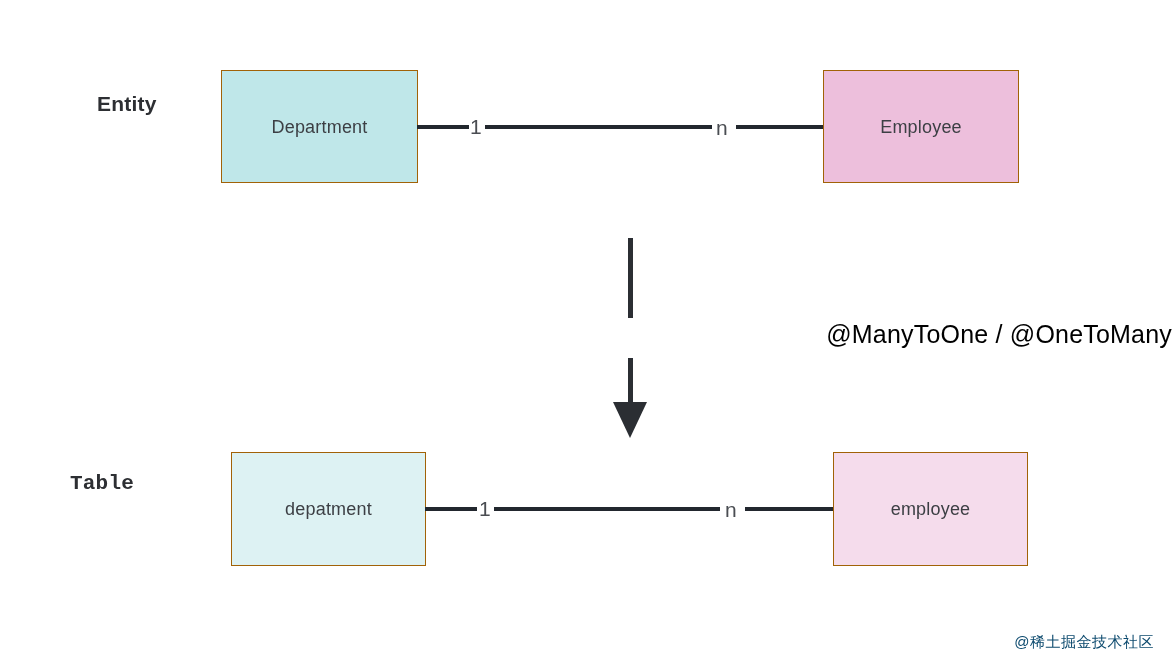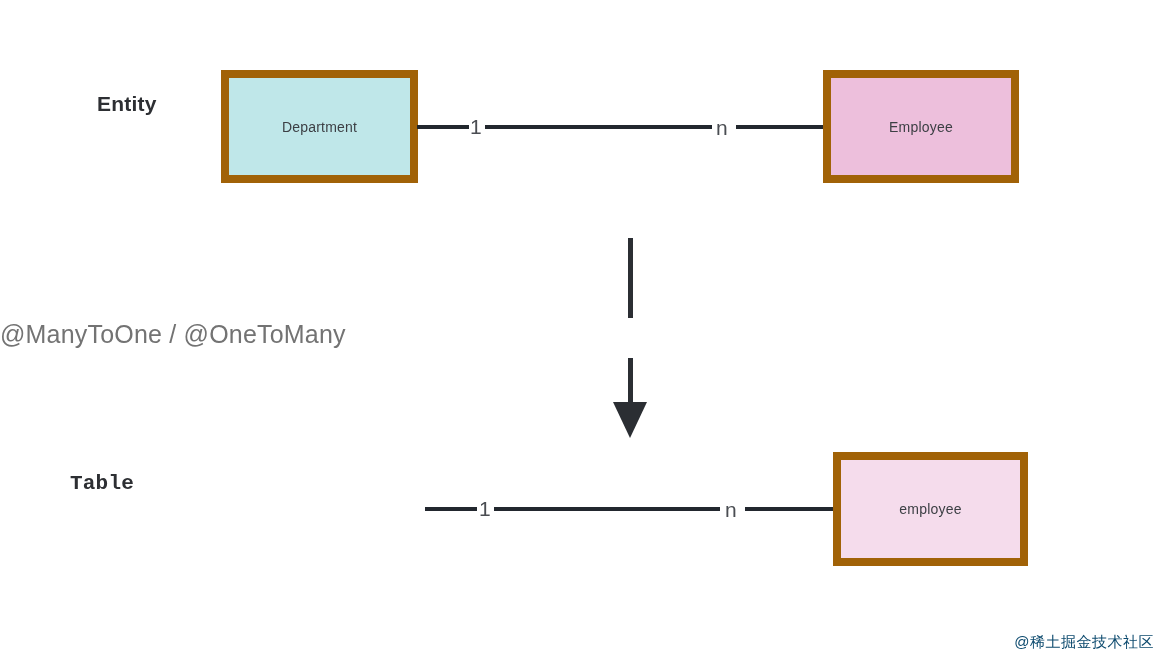--- a/index.html
+++ b/index.html
@@ -28,25 +28,25 @@
     letter-spacing: 0.2px;
     white-space: nowrap;
   }
   .row-label.entity { left: 63px; top: 92px; margin-left: 34px; }
   .row-label.table  { left: 70px; top: 472px; font-family: Liberation Mono, monospace; }
 
   
   .node {
     position: absolute;
     box-sizing: border-box;
-    border: 8px solid #a16207;
+    border: 1px solid #a16207;
     display: flex;
     align-items: center;
     justify-content: center;
-    font-size: 14px;
+    font-size: 18px;
     color: #3c3f44;
     letter-spacing: 0.2px;
   }
   .node-label {
     line-height: 1;
     white-space: nowrap;
   }
 
   #node-department {
     left: 221px; top: 70px;
@@ -113,23 +113,23 @@
     border-left: 17px solid transparent;
     border-right: 17px solid transparent;
     border-top: 36px solid #2b2e33;
   }
 
   .arrow-caption {
     position: absolute;
     left: 0;
     top: 320px;
     width: 1172px;
-    text-align: left;
+    text-align: right;
     font-size: 25px;
-    color: #737373;
+    color: #000000;
     letter-spacing: 0.2px;
     white-space: nowrap;
   }
 
   
   .watermark {
     position: absolute;
     right: 18px;
     bottom: 14px;
     font-size: 15px;
@@ -159,20 +159,23 @@
 
   <div class="node" id="node-employee">
     <span class="node-label">Employee</span>
   </div>
 
   <div class="arrow-shaft arrow-shaft-upper"></div>
   <div class="arrow-caption">@ManyToOne / @OneToMany</div>
   <div class="arrow-shaft arrow-shaft-lower"></div>
   <div class="arrow-head"></div>
 
+  <div class="node" id="node-depatment">
+    <span class="node-label">depatment</span>
+  </div>
 
   <div class="edge edge-bot-a"></div>
   <div class="cardinality card-bot-one">1</div>
   <div class="edge edge-bot-b"></div>
   <div class="cardinality card-bot-n">n</div>
   <div class="edge edge-bot-c"></div>
 
   <div class="node" id="node-employee-table">
     <span class="node-label">employee</span>
   </div>

